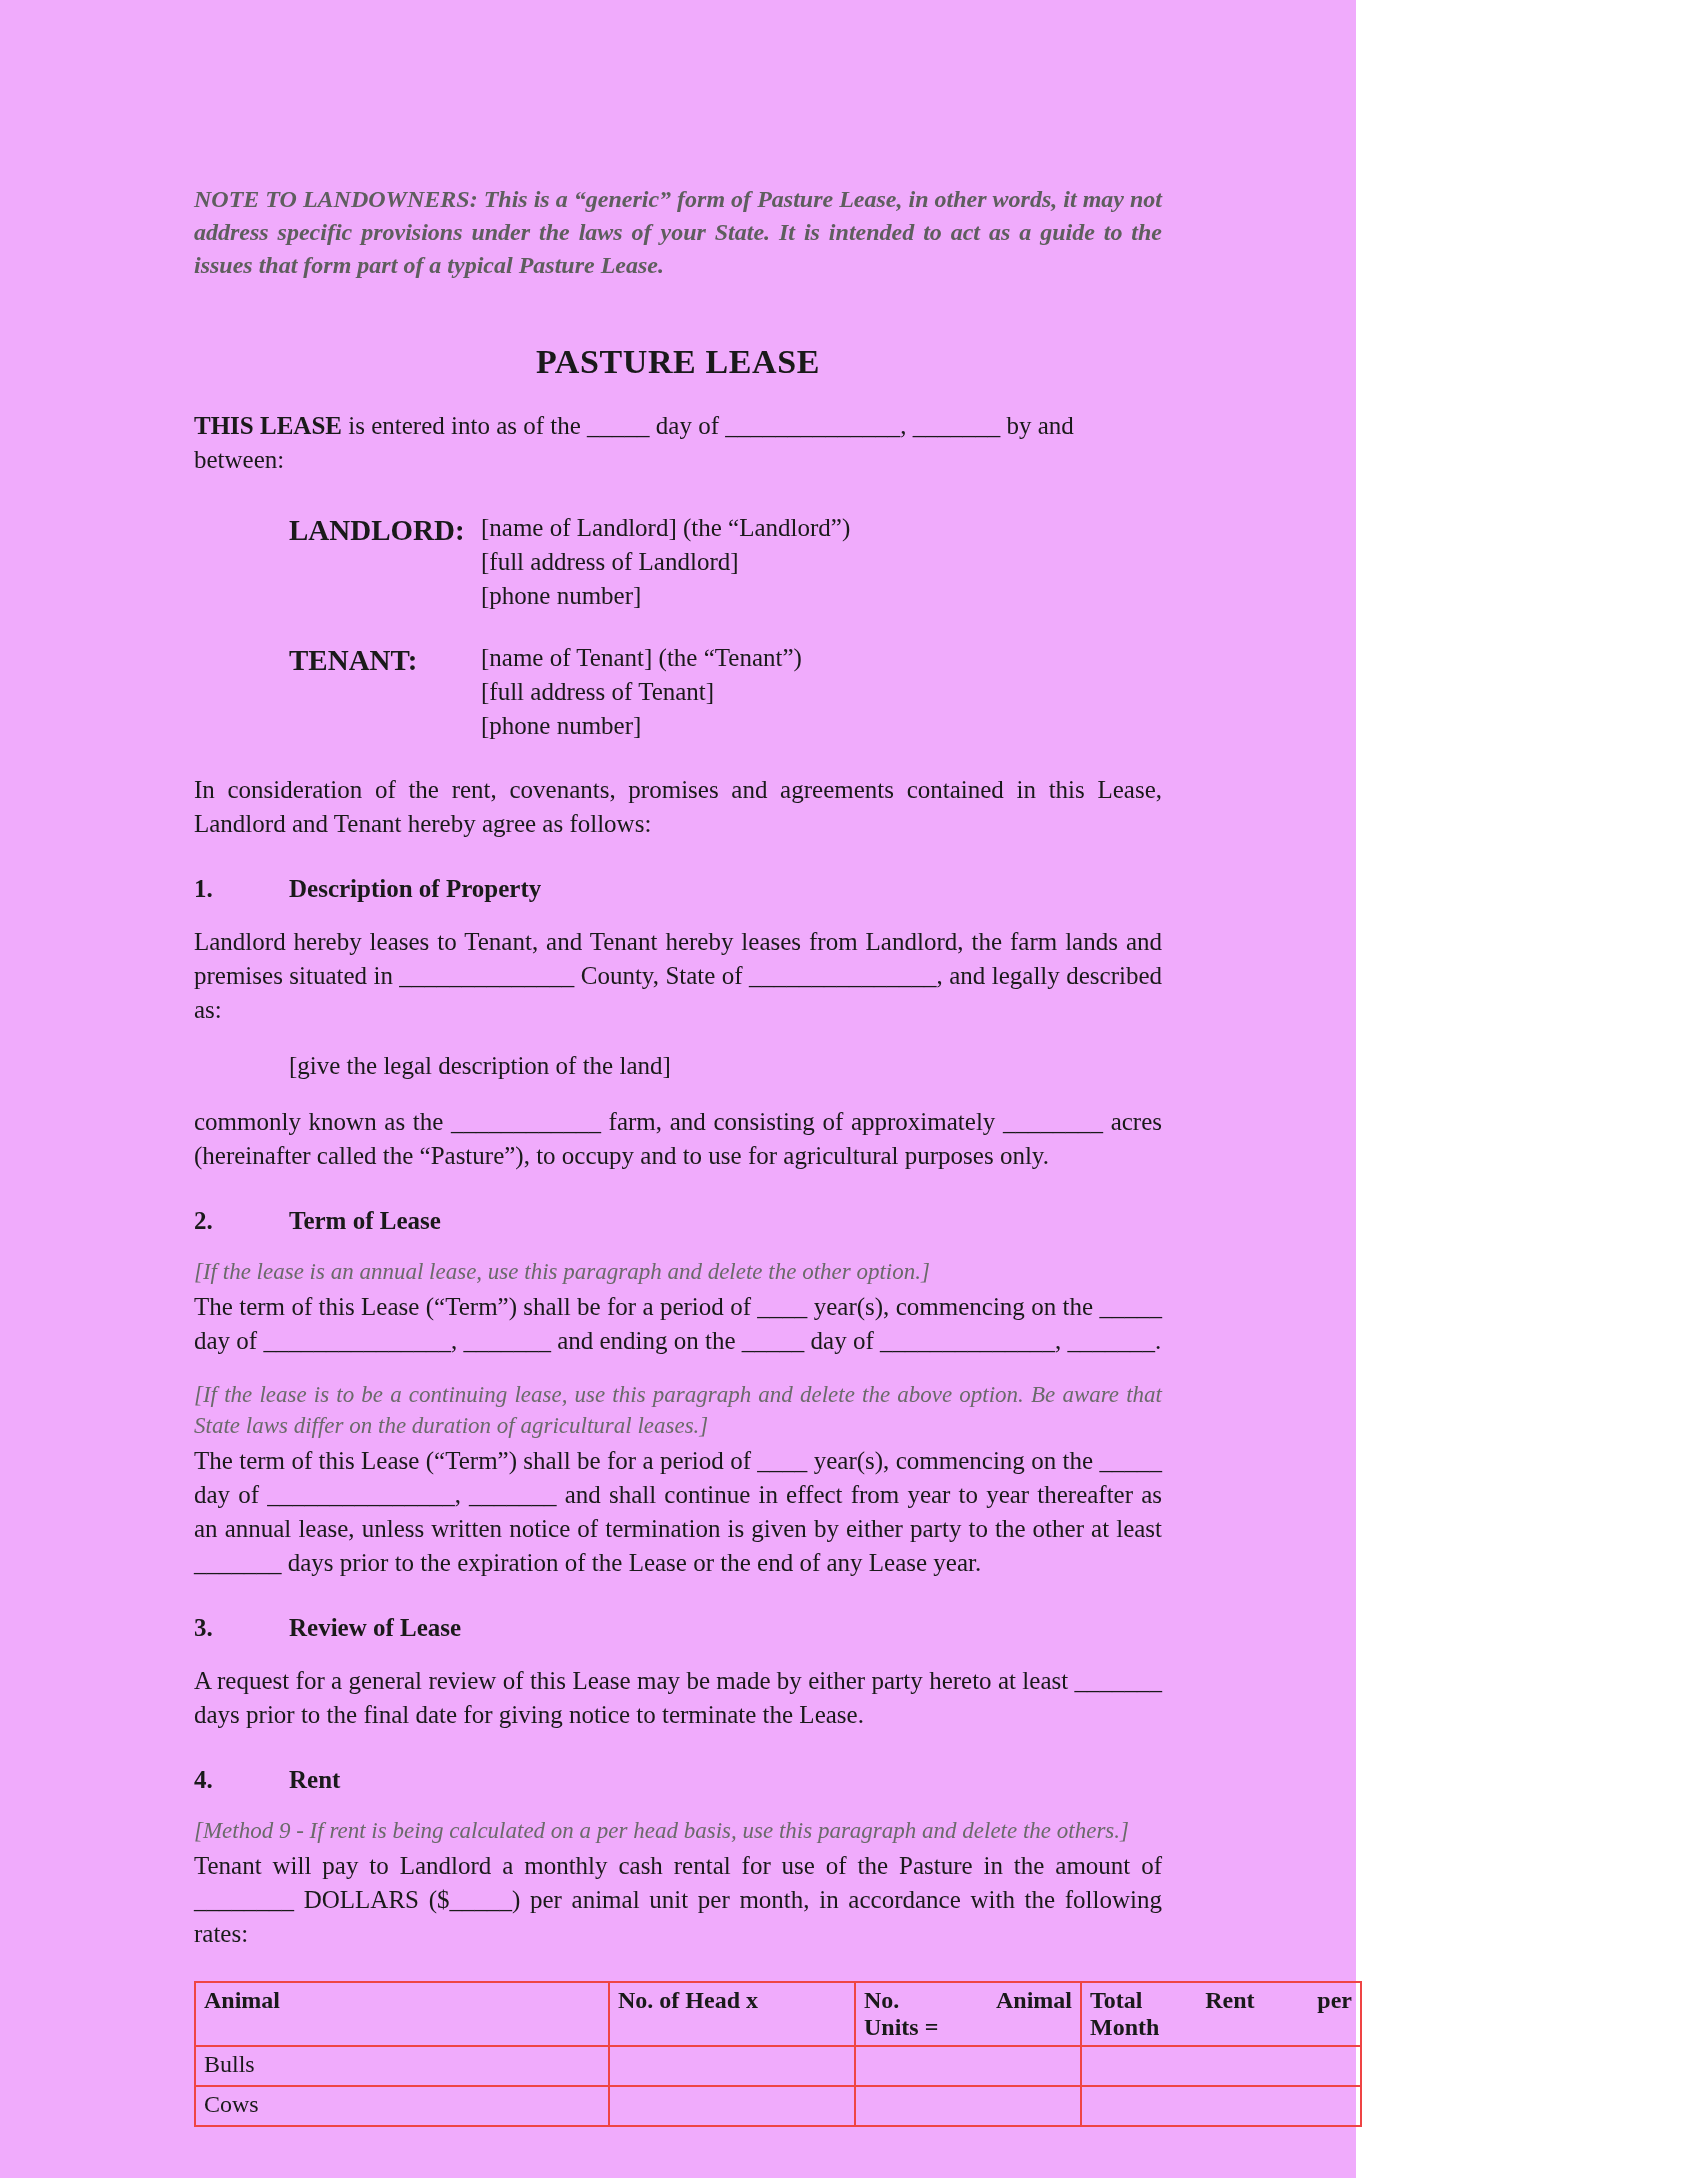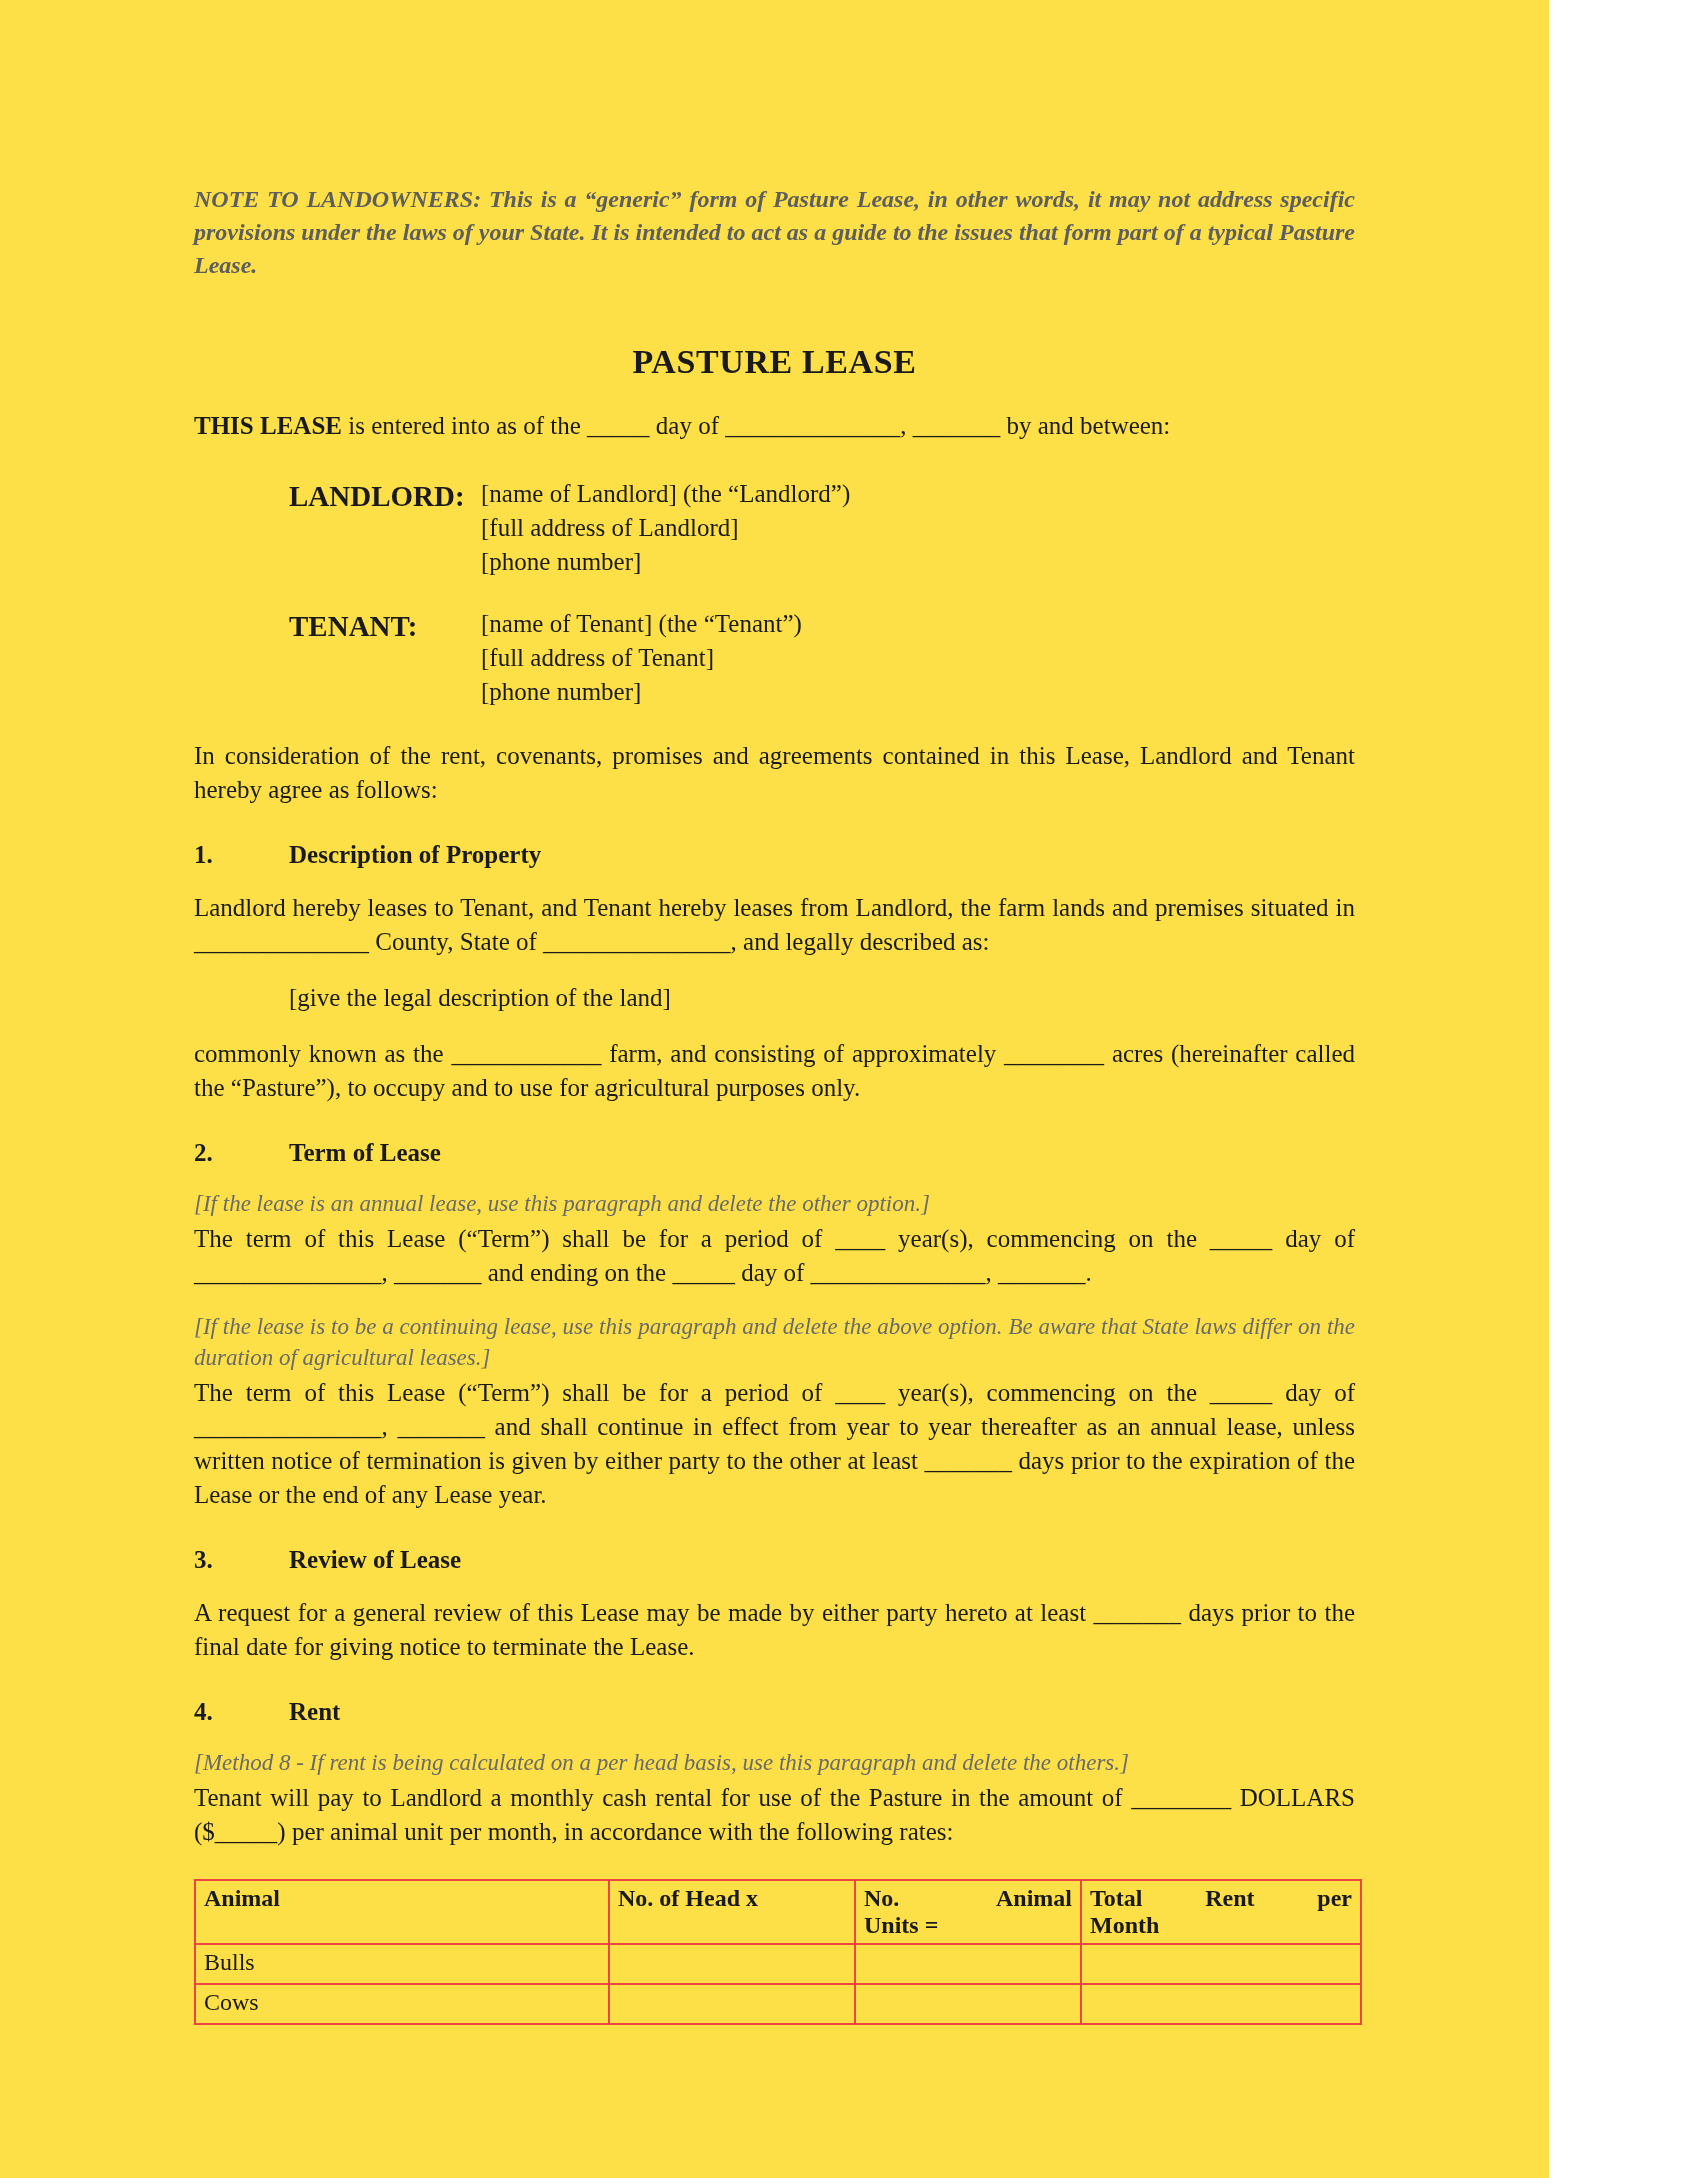--- a/index.html
+++ b/index.html
@@ -8,25 +8,25 @@
     background: #ffffff;
   }
   body {
     width: 1683px;
     height: 2178px;
     font-family: "Liberation Serif", serif;
     color: #1a1a1a;
   }
   .page {
     position: relative;
-    width: 1549px;
+    width: 1356px;
     height: 2178px;
     box-sizing: border-box;
     padding: 183px 194px 0 194px;
-    background: #fde047;
+    background: #f0abfc;
   }
   .note {
     font-family: "Liberation Serif", serif;
     font-style: italic;
     font-weight: bold;
     font-size: 24px;
     line-height: 1.38;
     color: #5e5e5e;
     text-align: justify;
     margin: 0 0 61px 0;
@@ -175,21 +175,21 @@
   <div class="sec-head">
     <span class="sec-num">3.</span>
     <span class="sec-title">Review of Lease</span>
   </div>
   <p class="body">A request for a general review of this Lease may be made by either party hereto at least _______ days prior to the final date for giving notice to terminate the Lease.</p>
 
   <div class="sec-head">
     <span class="sec-num">4.</span>
     <span class="sec-title">Rent</span>
   </div>
-  <p class="instr">[Method 8 - If rent is being calculated on a per head basis, use this paragraph and delete the others.]</p>
+  <p class="instr">[Method 9 - If rent is being calculated on a per head basis, use this paragraph and delete the others.]</p>
   <p class="body">Tenant will pay to Landlord a monthly cash rental for use of the Pasture in the amount of ________ DOLLARS ($_____) per animal unit per month, in accordance with the following rates:</p>
 
   <table class="rent">
     <thead>
       <tr>
         <th class="col1">
           <span class="hdr-inner">Animal</span>
         </th>
         <th class="col2">
           <span class="hdr-inner">No. of Head x</span>

